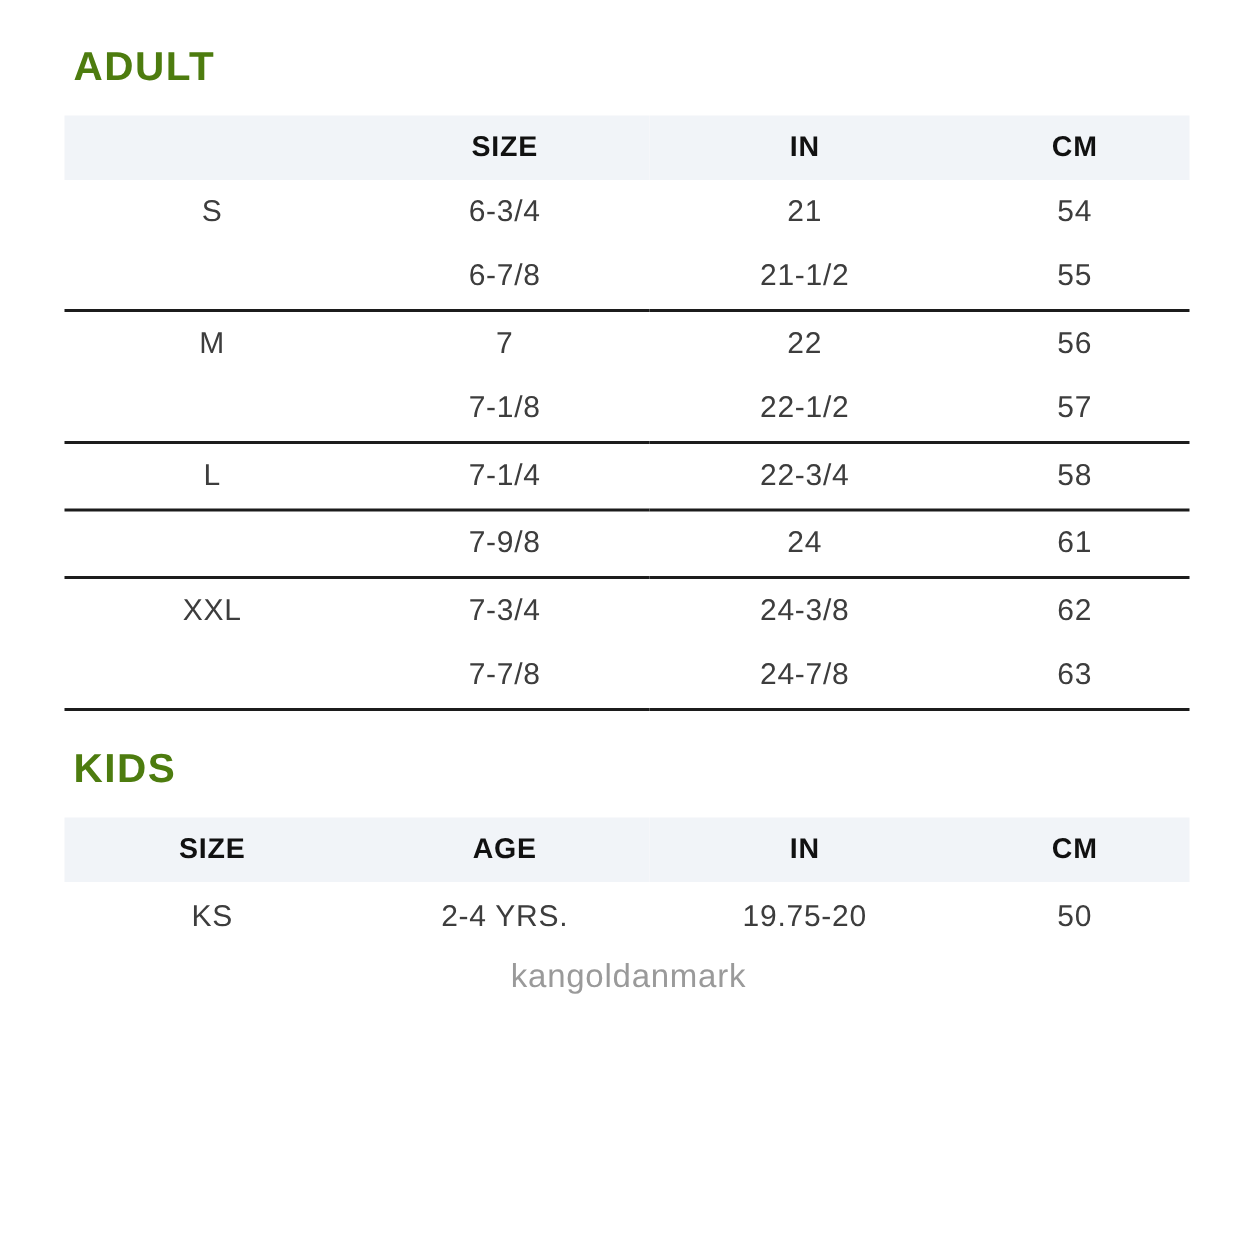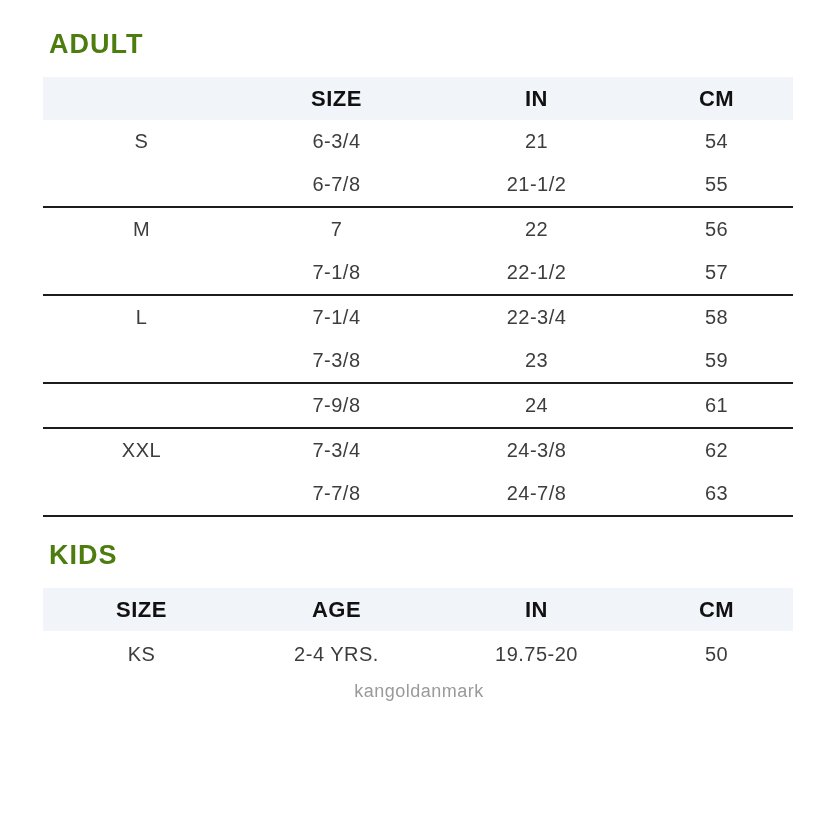--- a/index.html
+++ b/index.html
@@ -34,21 +34,21 @@
     width: 750px;
   }
   table.size-table col.c1 { width: 197px; }
   table.size-table col.c2 { width: 193px; }
   table.size-table col.c3 { width: 207px; }
   table.size-table col.c4 { width: 153px; }
 
   table.size-table th {
     background: #f1f4f8;
     height: 43px;
-    font-size: 22px;
+    font-size: 19px;
     font-weight: 700;
     letter-spacing: 0.5px;
     color: #111111;
     padding: 0;
   }
   table.size-table td {
     height: 43px;
     text-align: center;
     vertical-align: middle;
     font-size: 20px;
@@ -63,21 +63,21 @@
     font-size: 20px;
     letter-spacing: 1px;
     color: #0f0f0f;
   }
   tbody.group { border-bottom: 2px solid #1c1c1c; }
 
   .watermark {
     margin-top: 4px;
     width: 838px;
     text-align: center;
-    font-size: 18px;
+    font-size: 22px;
     letter-spacing: 0.5px;
     color: #9a9a9a;
   }
 </style>
 </head>
 <body>
 
 <div class="page">
 
   <h2 class="section-title title-adult">ADULT</h2>
@@ -128,26 +128,20 @@
       </tr>
     </tbody>
 
     <tbody class="group">
       <tr>
         <td class="size-label">L</td>
         <td>7-1/4</td>
         <td>22-3/4</td>
         <td>58</td>
       </tr>
-      <tr>
-        <td class="size-label"></td>
-        <td>7-3/8</td>
-        <td>23</td>
-        <td>59</td>
-      </tr>
     </tbody>
 
     <tbody class="group">
       <tr>
         <td class="size-label"></td>
         <td>7-9/8</td>
         <td>24</td>
         <td>61</td>
       </tr>
     </tbody>

